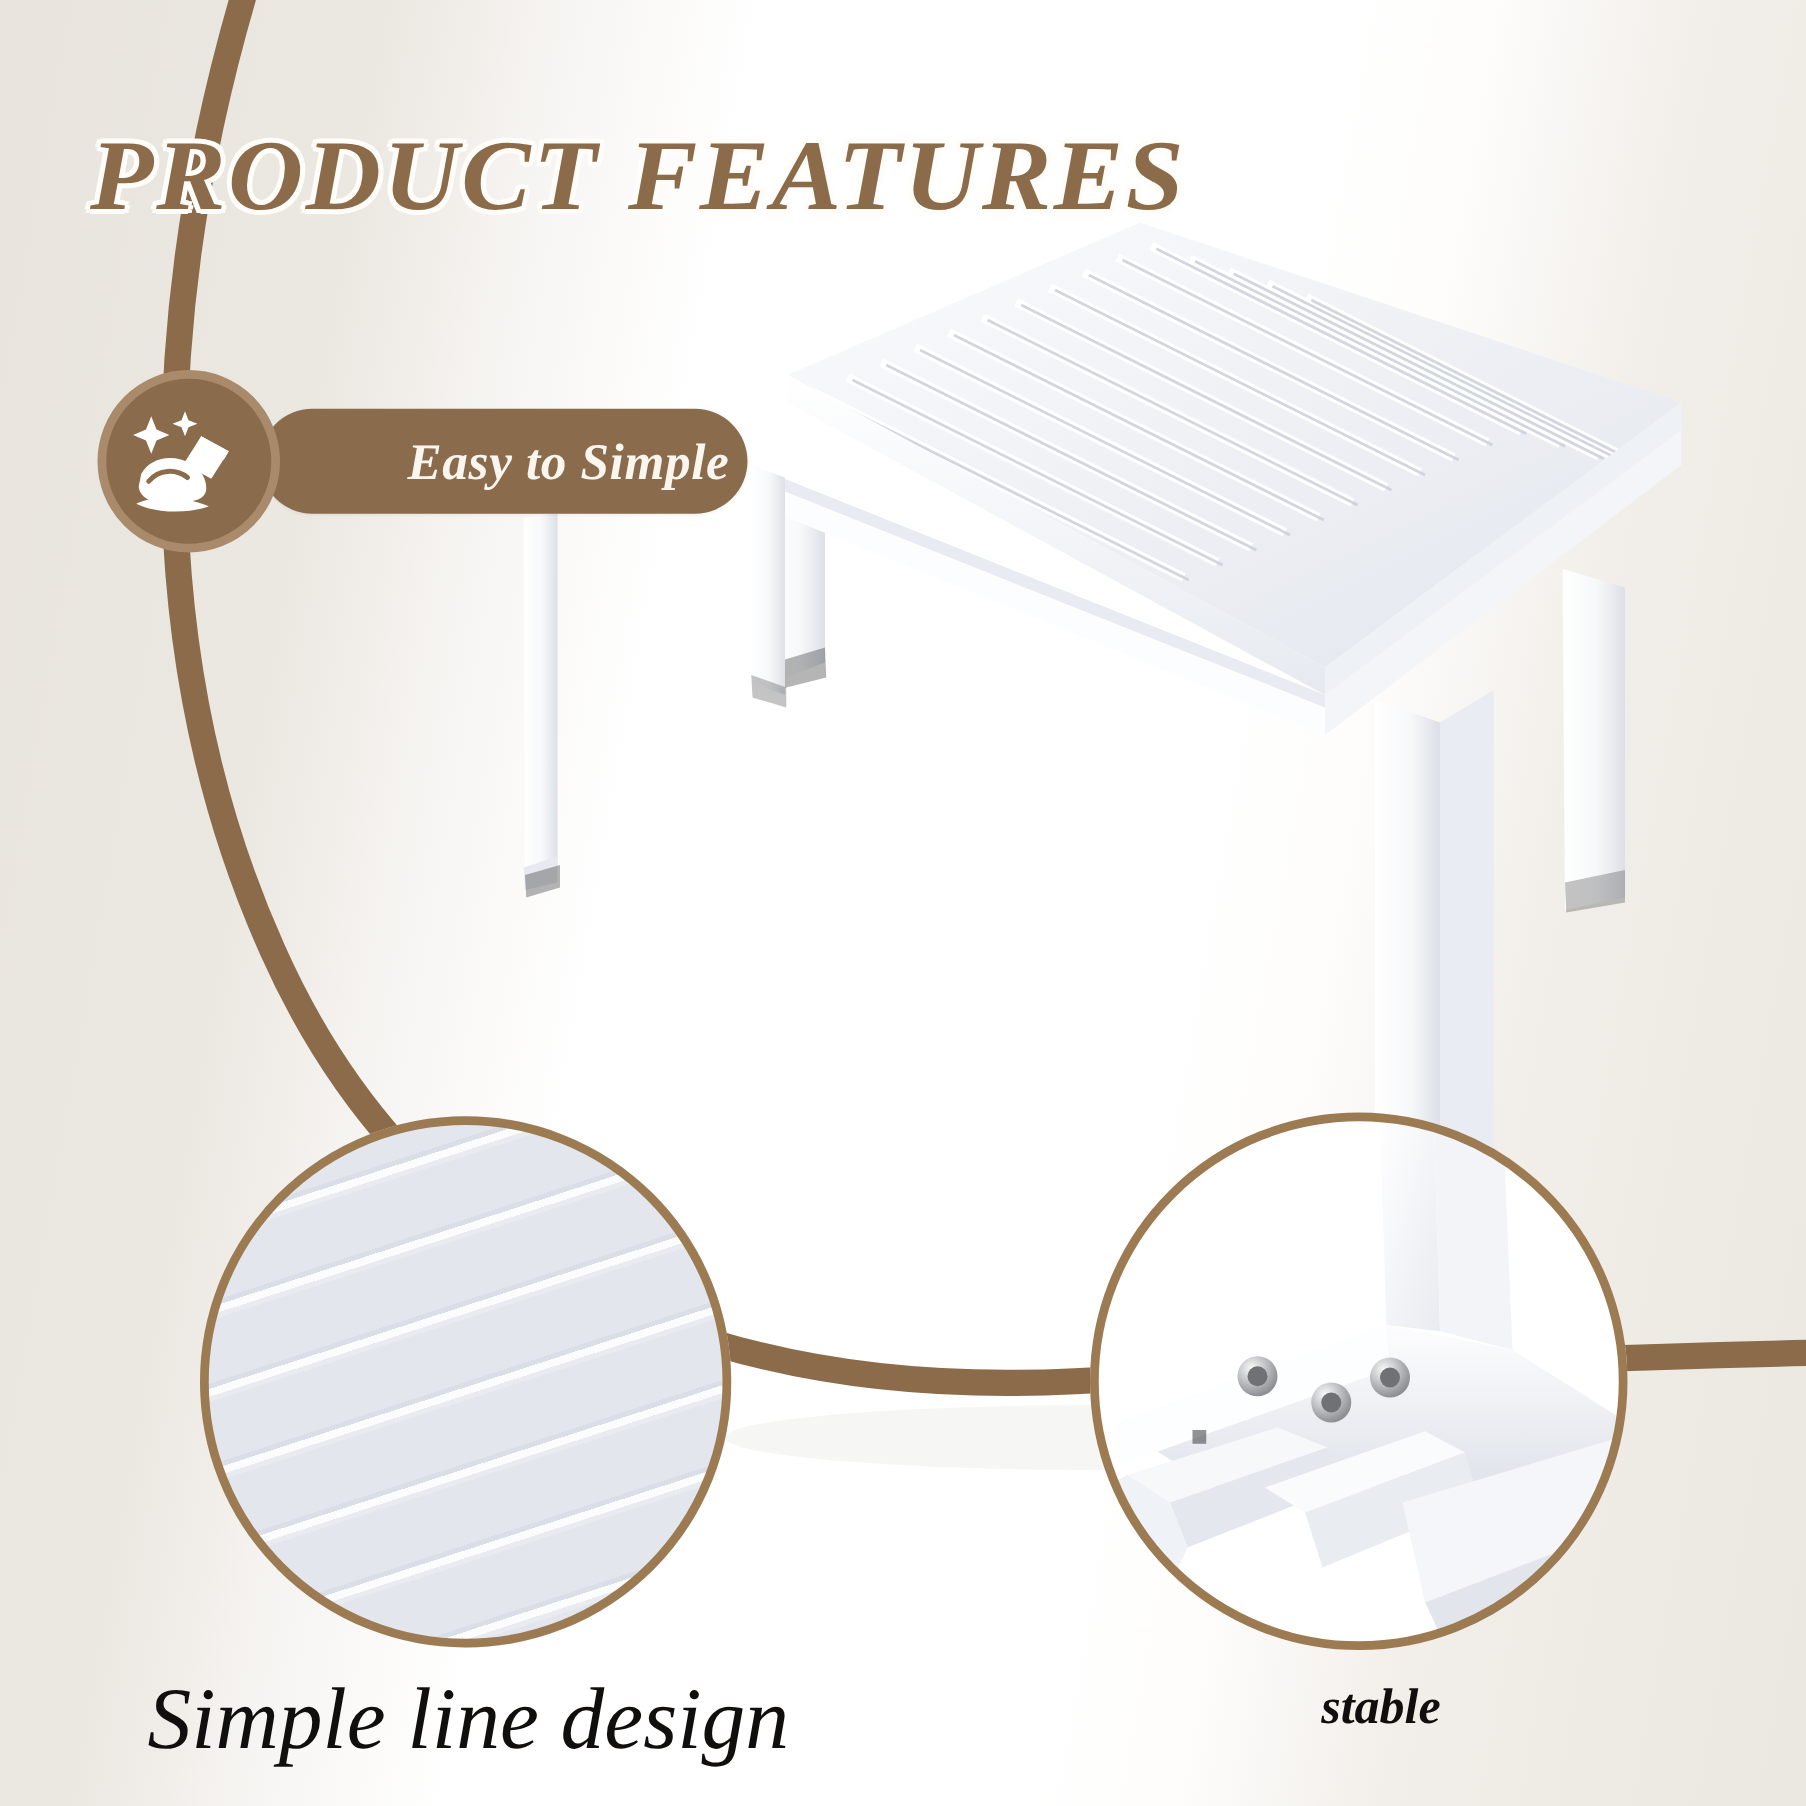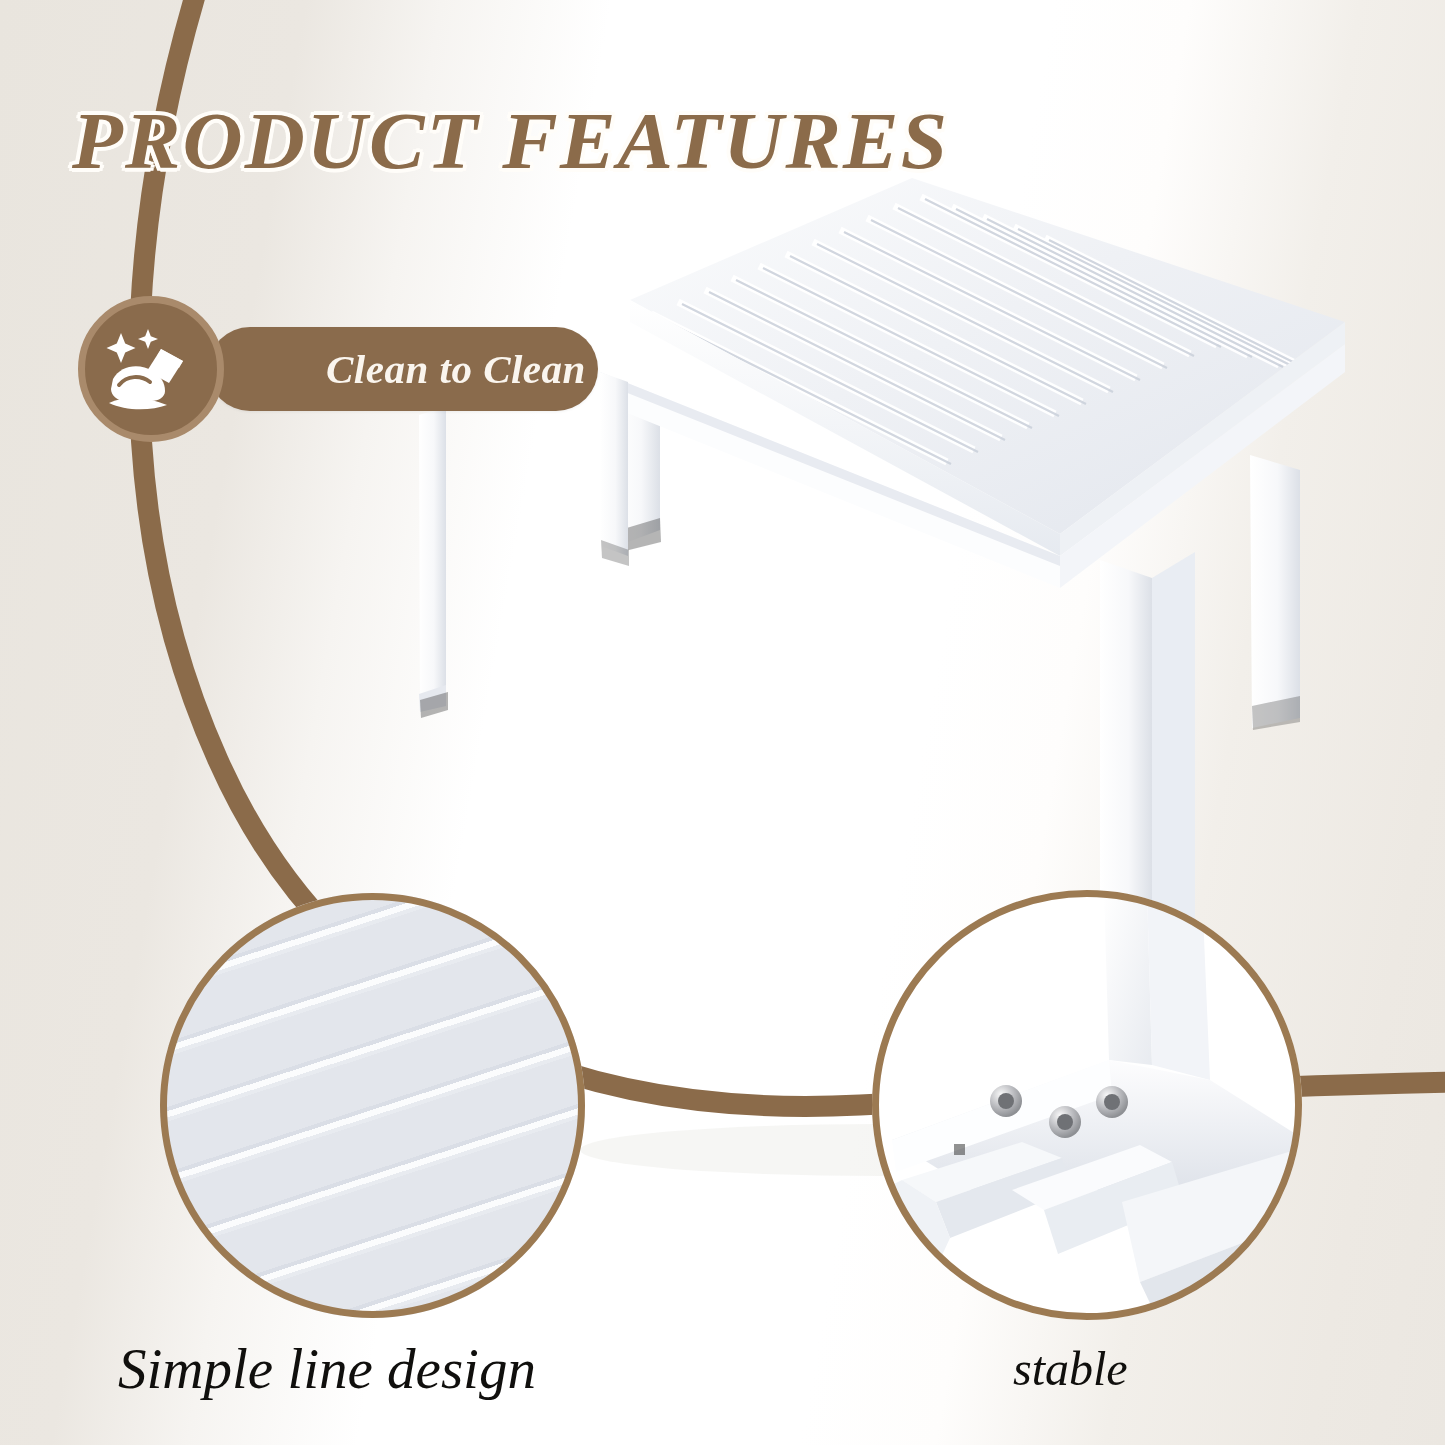--- a/index.html
+++ b/index.html
@@ -89,22 +89,22 @@
         #E8EBF0 58px, #E8EBF0 62px);
   }
 
   
   .caption{
     position:absolute;z-index:40;
     font-family:"Liberation Serif",serif;
     font-style:italic;font-weight:normal;
     color:#100F0D;white-space:nowrap;
   }
-  #caption-left{left:118px;top:1336px;font-size:57px;}
-  #caption-right{left:1013px;top:1341px;font-size:48px;}
+  #caption-left{left:118px;top:1336px;font-size:70px;}
+  #caption-right{left:1057px;top:1341px;font-size:40px;font-weight:bold;}
 </style>
 </head>
 <body>
 
 <div id="stage">
 
   <svg class="layer" viewBox="0 0 1445 1445" preserveAspectRatio="none" style="z-index:5">
     <defs>
       <clipPath id="clipStage">
           <rect x="0" y="0" width="1445" height="1445"></rect>
@@ -214,21 +214,21 @@
       <polygon points="601,540 629,550 629,566 602,558" fill="#3a3a3a" opacity="0.3"></polygon>
     </g>
 
     <ellipse cx="880" cy="1150" rx="300" ry="26" fill="#D8D4CE" opacity="0.22"></ellipse>
   </svg>
 
   <div id="title">PRODUCT FEATURES</div>
 
   <div class="badge" id="badge-clean">
     <div class="badge-pill">
-      <span>Clean to Clean</span>
+      <span>Easy to Simple</span>
     </div>
     <div class="badge-circle">
       <svg width="96" height="96" viewBox="0 0 96 96">
 
         <path d="M18 12 L22.2 22.6 L32.5 27 L22.2 31.4 L18 42 L13.8 31.4 L3.5 27 L13.8 22.6 Z" fill="#FFFFFF"></path>
         <path d="M45 8 L47.8 15.2 L55 18 L47.8 20.8 L45 28 L42.2 20.8 L35 18 L42.2 15.2 Z" fill="#FFFFFF"></path>
 
         <path d="M58 28 L80 40 L66 62 L44 50 Z" fill="#FFFFFF"></path>
         <path d="M58 28 L80 40 L76 47 L54 35 Z" fill="#FFFFFF" opacity="0.9"></path>
 

